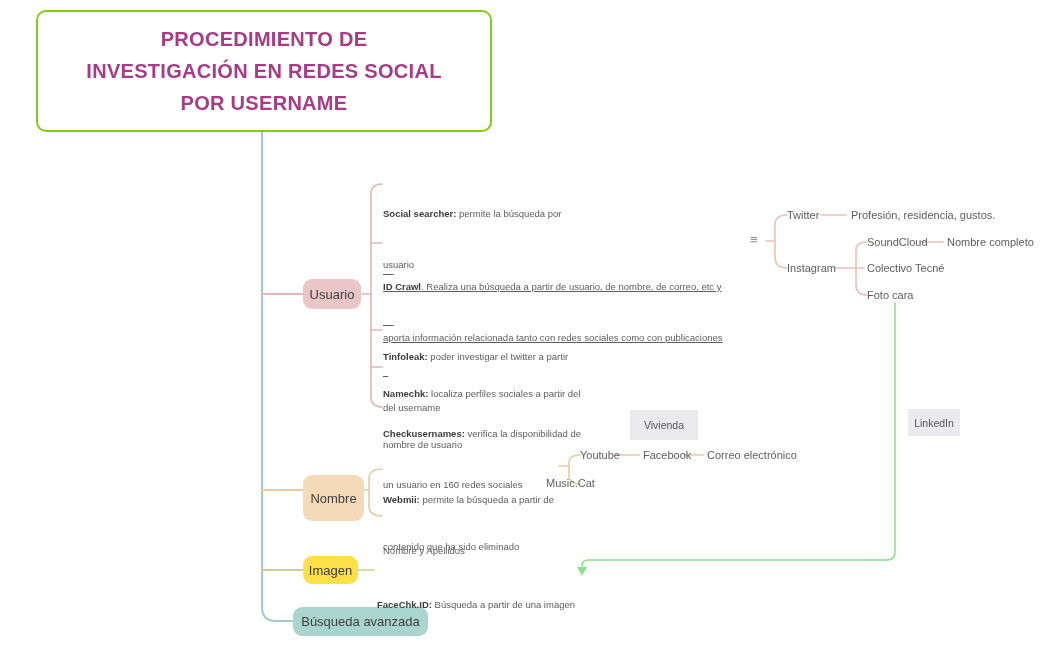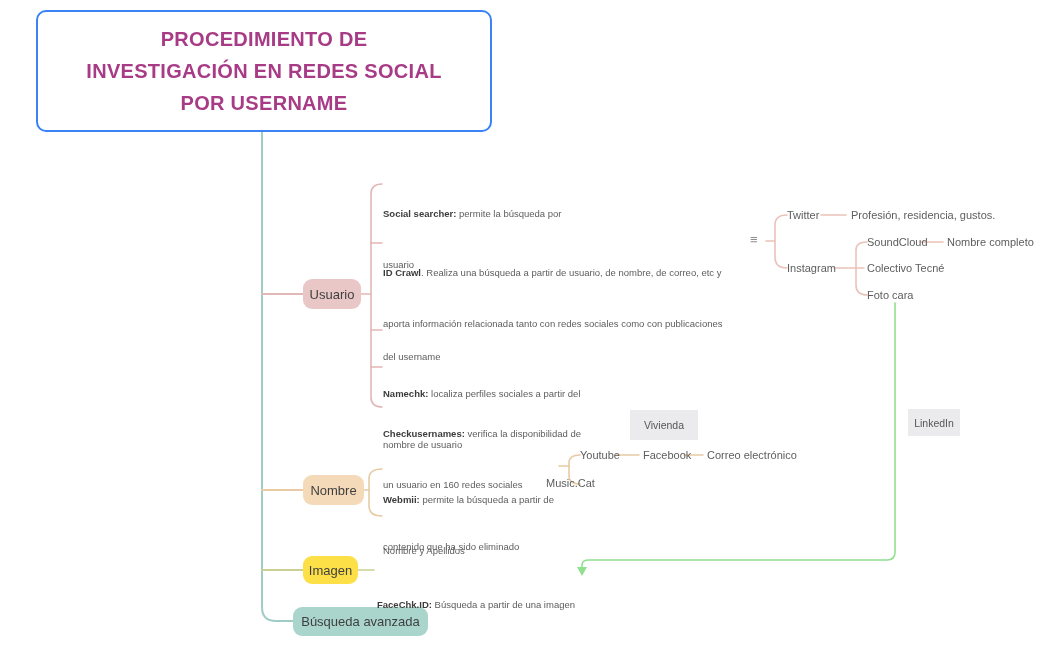--- a/index.html
+++ b/index.html
@@ -8,21 +8,21 @@
     font-family:"Liberation Sans",sans-serif;
   }
   svg.wires{position:absolute;left:0;top:0;z-index:1;}
   .node{
     position:absolute;z-index:2;display:flex;align-items:center;justify-content:center;
     border-radius:9px;color:#3f3f3f;font-size:13px;cursor:pointer;
   }
   .node.gray{background:#ebebee;border-radius:0;font-size:10.5px;color:#55565a;}
   .title-box{
     position:absolute;z-index:2;left:36px;top:10px;width:452px;height:118px;
-    border:2px solid #3b82f6;border-radius:10px;background:#ffffff;
+    border:2px solid #84cc16;border-radius:10px;background:#ffffff;
     display:flex;flex-direction:column;align-items:center;justify-content:center;
   }
   .title-line{
     font-size:20px;font-weight:bold;color:#a83b86;line-height:32px;text-align:center;
     letter-spacing:.3px;white-space:pre;
   }
   .note{position:absolute;z-index:2;font-size:9.5px;line-height:17px;color:#5d5d5d;white-space:pre;cursor:pointer;}
   .note b{color:#3c3c3c;margin-top:21px;}
   .lbl{position:absolute;z-index:2;font-size:11px;line-height:14px;color:#5d5d5d;white-space:pre;cursor:pointer;}
   .hicon{position:absolute;z-index:2;left:750px;top:233px;font-size:13px;line-height:14px;color:#8f8f8f;cursor:pointer;}
@@ -70,21 +70,21 @@
 
   <div class="title-box">
     <div class="title-line">PROCEDIMIENTO DE</div>
     <div class="title-line">INVESTIGACIÓN EN REDES SOCIAL</div>
     <div class="title-line">POR USERNAME</div>
   </div>
 
   <div class="node" style="left:303px;top:279px;width:58px;height:30px;background:#e9c7c7;">
     <span>Usuario</span>
   </div>
-  <div class="node" style="left:303px;top:475px;width:61px;height:30px;background:#f5dab9;">
+  <div class="node" style="left:303px;top:475px;width:61px;height:46px;background:#f5dab9;">
     <span>Nombre</span>
   </div>
   <div class="node" style="left:303px;top:556px;width:55px;height:28px;background:#fde047;">
     <span>Imagen</span>
   </div>
   <div class="node" style="left:293px;top:607px;width:135px;height:29px;background:#a9d5cc;">
     <span>Búsqueda avanzada</span>
   </div>
 
   <div class="node gray" style="left:630px;top:410px;width:68px;height:30px;">
@@ -92,26 +92,27 @@
   </div>
   <div class="node gray" style="left:908px;top:409px;width:52px;height:27px;justify-content:center;">
     <span>LinkedIn</span>
   </div>
 
   <div class="note" style="left:383px;top:171px;">
     <div><b>Social searcher:</b><span> permite la búsqueda por</span></div>
     <div>usuario</div>
   </div>
 
-  <div class="note" style="left:383px;top:230px;">
+  <div class="note" style="left:383px;top:244px;text-decoration:underline;">
     <div><b>ID Crawl</b><span>. Realiza una búsqueda a partir de usuario, de nombre, de correo, etc y</span></div>
     <div>aporta información relacionada tanto con redes sociales como con publicaciones</div>
   </div>
 
   <div class="note" style="left:383px;top:314px;">
+    <div><b>Tinfoleak:</b><span> poder investigar el twitter a partir</span></div>
     <div>del username</div>
   </div>
 
   <div class="note" style="left:383px;top:351px;">
     <div><b>Namechk:</b><span> localiza perfiles sociales a partir del</span></div>
     <div>nombre de usuario</div>
   </div>
 
   <div class="note" style="left:383px;top:391px;">
     <div><b>Checkusernames:</b><span> verifica la disponibilidad de</span></div>

